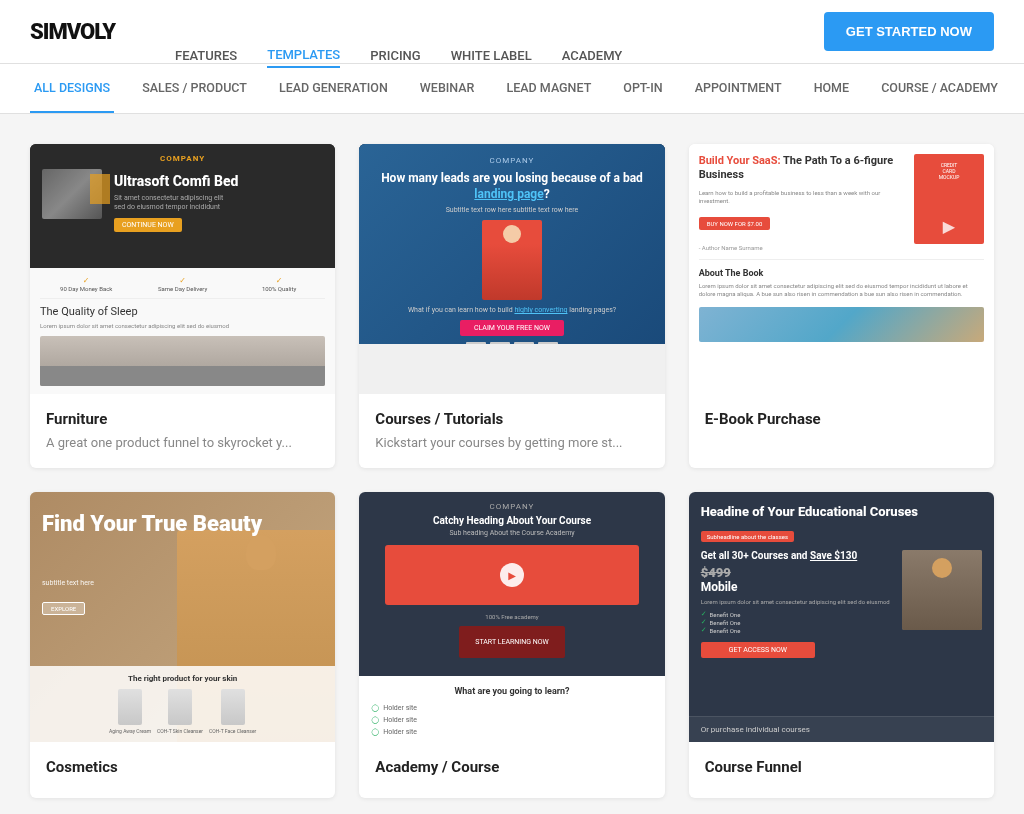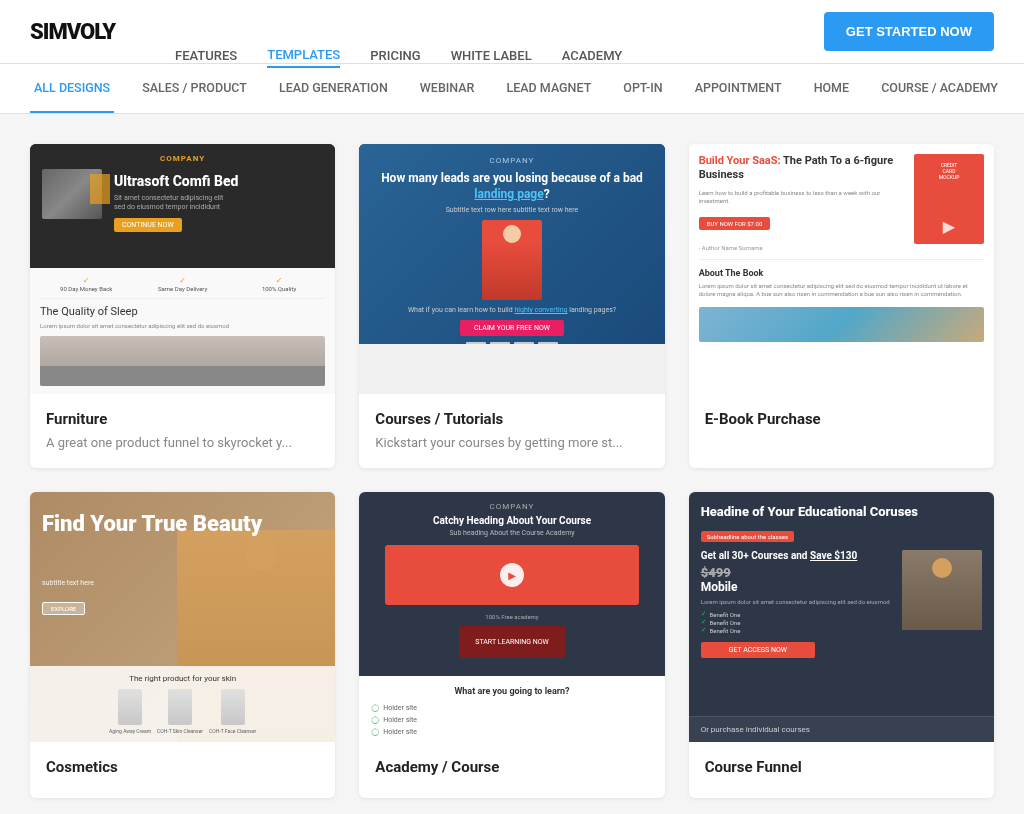--- a/index.html
+++ b/index.html
@@ -466,21 +466,21 @@
     .pcos-bottom {
       position: absolute;
       bottom: 0;
       left: 0;
       right: 0;
       background: rgba(255,255,255,0.85);
       padding: 8px 10px;
     }
     .pcos-skin-title {
       font-size: 8px;
-      font-weight: 400;
+      font-weight: 700;
       color: #333;
       text-align: center;
       margin-bottom: 6px;
     }
     .pcos-products {
       display: flex;
       gap: 6px;
       justify-content: center;
     }
     .pcos-product {

